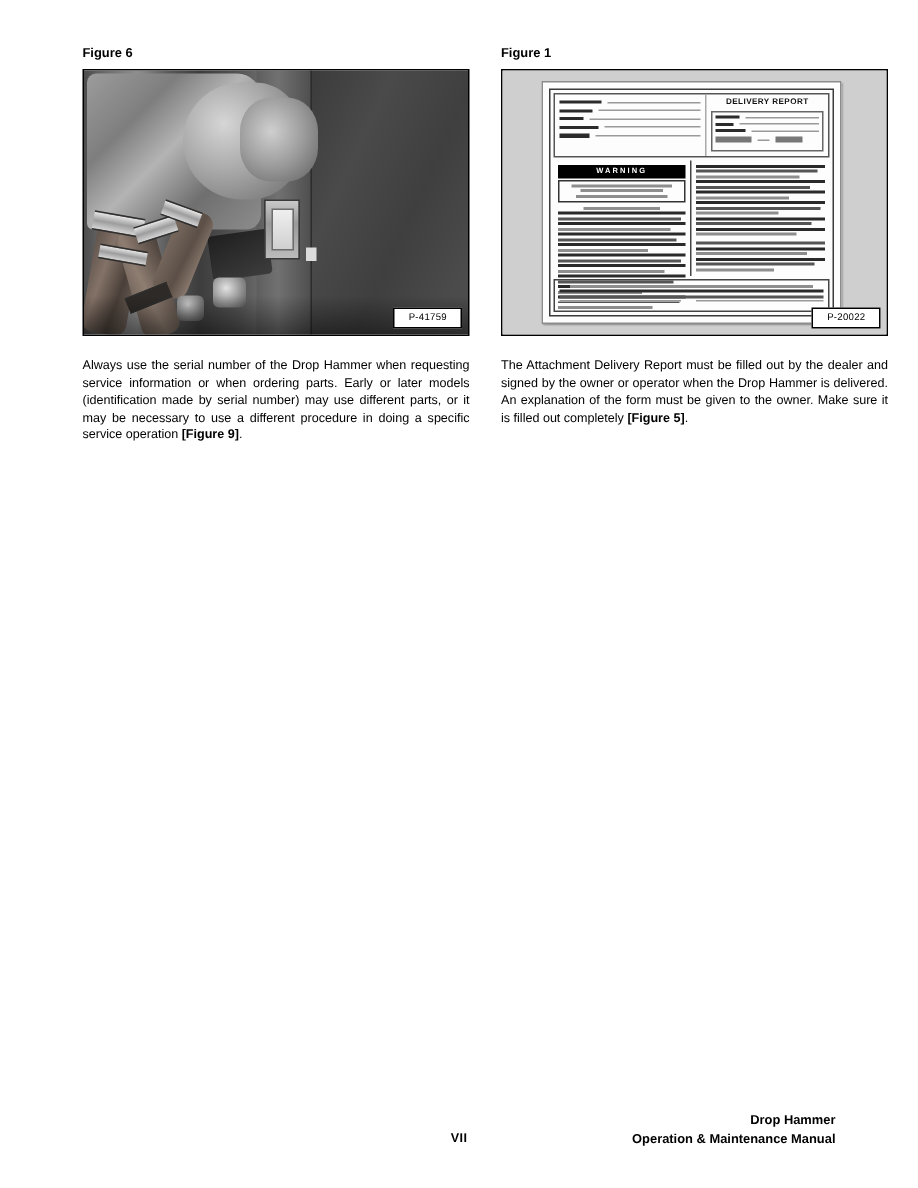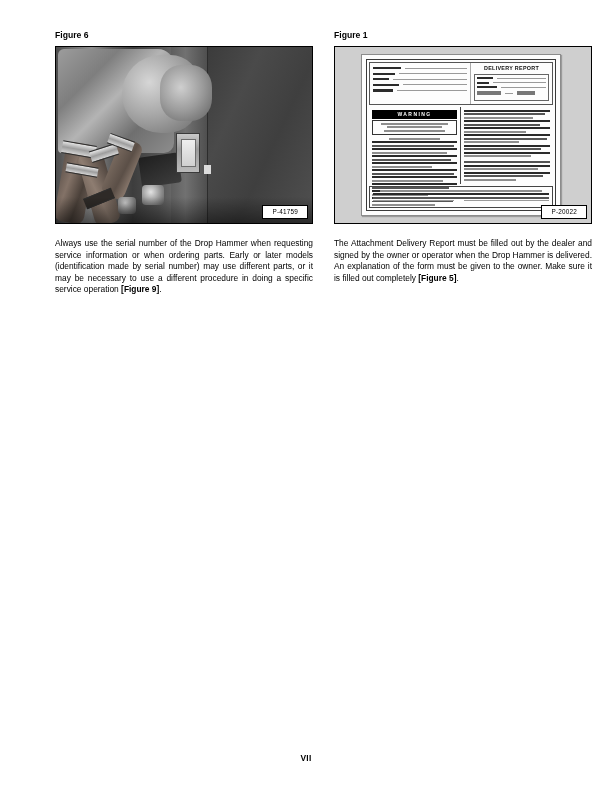--- a/index.html
+++ b/index.html
@@ -478,14 +478,18 @@
         </div>
       </div>
       <div class="fig-caption">P-20022</div>
     </div>
 
     <p class="body-text"><span>The Attachment Delivery Report must be filled out by the dealer and signed by the owner or operator when the Drop Hammer is delivered. An explanation of the form must be given to the owner. Make sure it is filled out completely </span><b>[Figure 5]</b><span>.</span></p>
   </div>
 
   <div class="pg-num">VII</div>
 
+  <div class="pg-foot">
+    <div>Drop Hammer</div>
+    <div>Operation &amp; Maintenance Manual</div>
+  </div>
 
 </div>
 
 </body></html>

